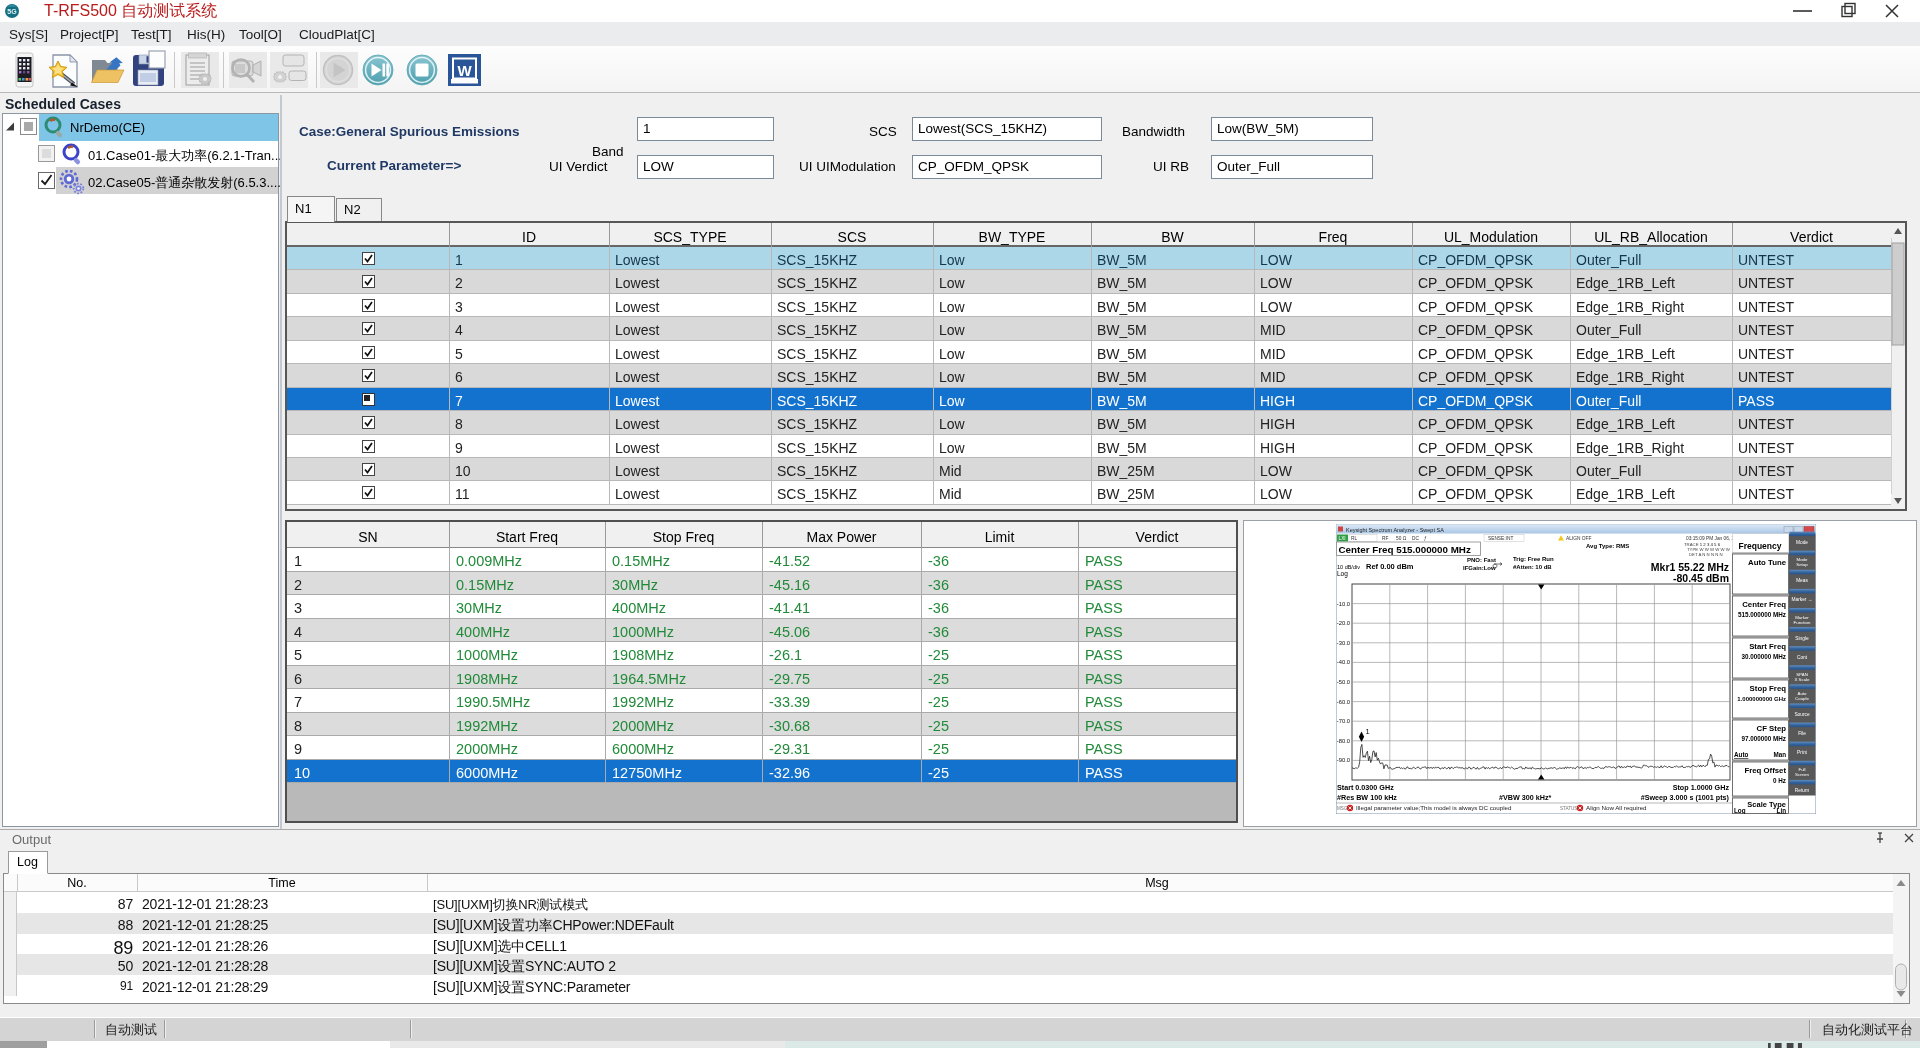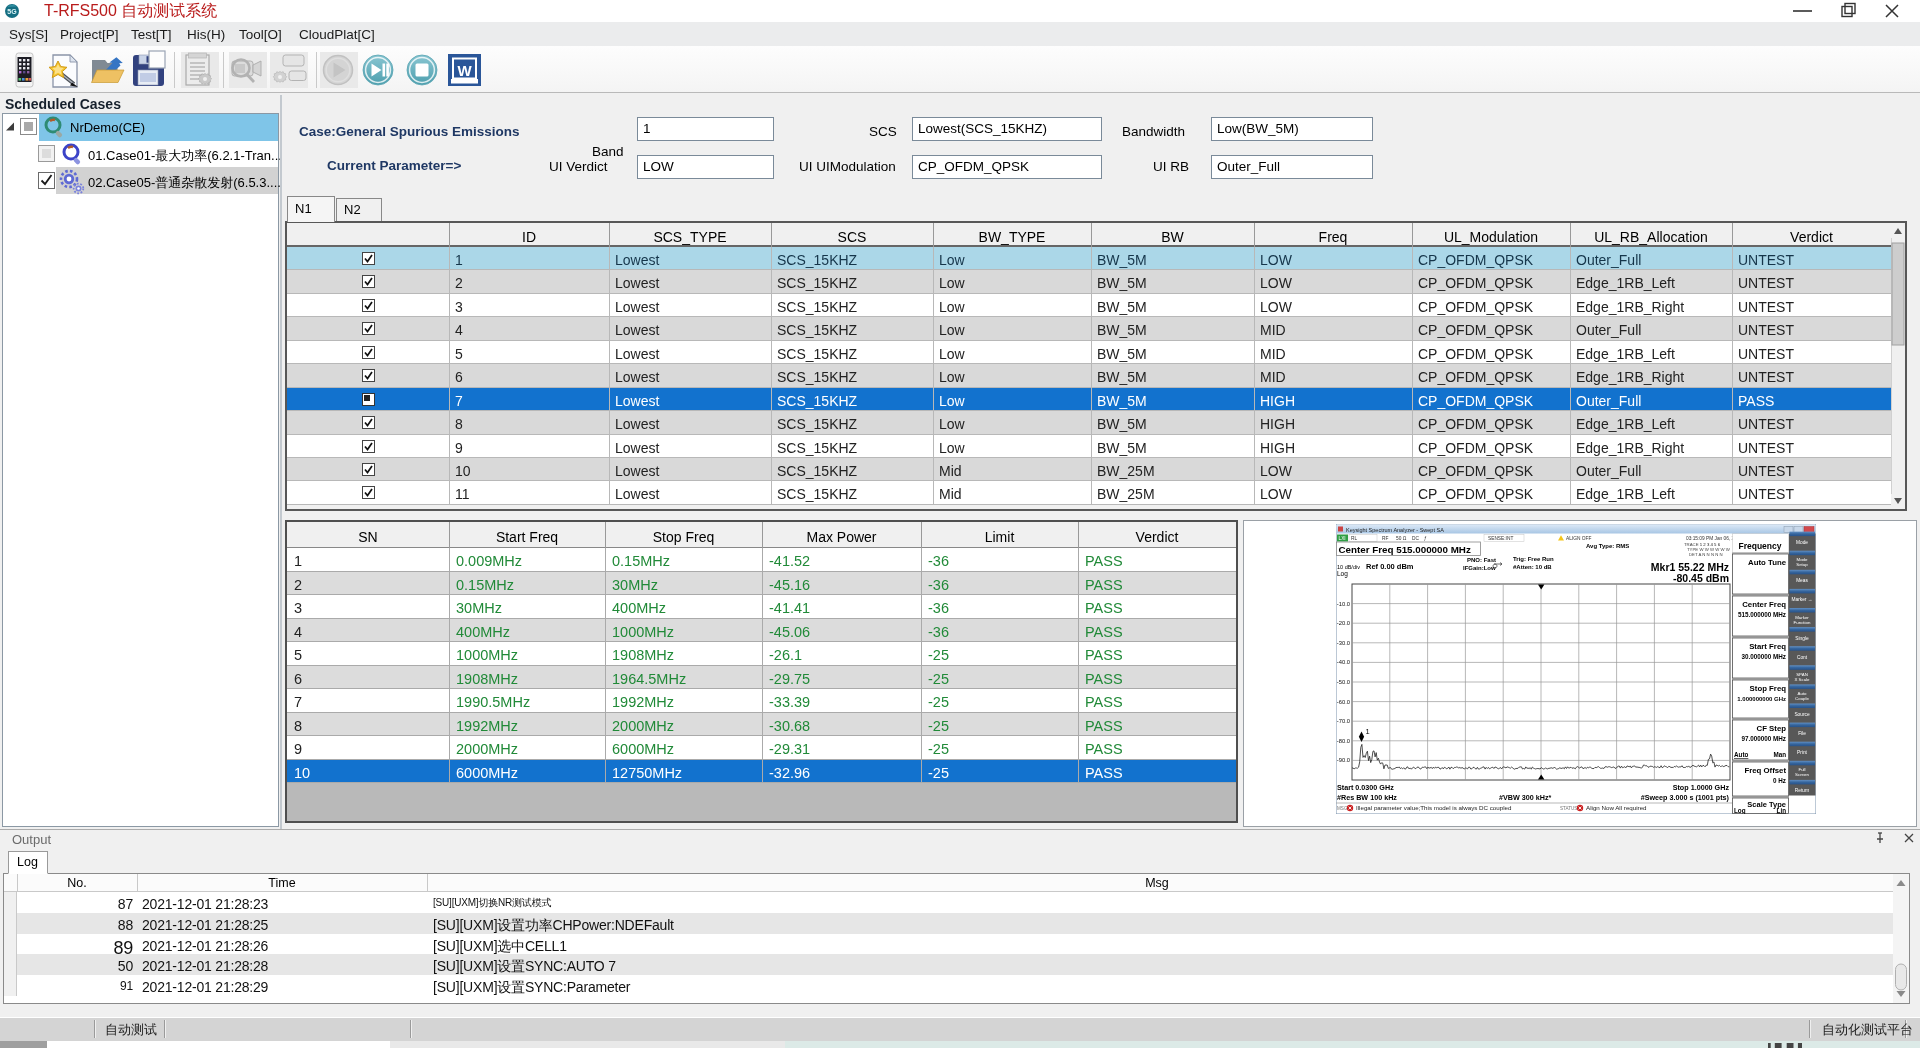--- a/index.html
+++ b/index.html
@@ -812,36 +812,36 @@
 <div class="a tc" style="left:17px;top:876px;width:120px;font-size:12.5px">No.</div>
 <div class="a tc" style="left:137px;top:876px;width:290px;font-size:12.5px">Time</div>
 <div class="a tc" style="left:427px;top:876px;width:1460px;font-size:12.5px">Msg</div>
 <div class="a" style="left:17px;top:874px;width:1px;height:18px;background:#c9c9c9"></div>
 <div class="a" style="left:137px;top:874px;width:1px;height:18px;background:#c9c9c9"></div>
 <div class="a" style="left:427px;top:874px;width:1px;height:18px;background:#c9c9c9"></div>
 <div class="a" style="left:4px;top:892px;width:1889px;height:21px;background:#fff"></div>
 <div class="a" style="left:4px;top:892px;width:13px;height:21px;background:#f0f0f0;border-right:1px solid #c9c9c9"></div>
 <div class="a tr" style="left:37px;top:896px;width:96px;font-size:14px;letter-spacing:-0.2px;color:#111">87</div>
 <div class="a" style="left:142px;top:896px;font-size:14px;letter-spacing:-0.2px;color:#111">2021-12-01 21:28:23</div>
-<div class="a" style="left:433px;top:896px;font-size:10px;letter-spacing:-0.2px;color:#111">[SU][UXM]切换NR测试模式</div>
+<div class="a" style="left:433px;top:896px;font-size:13px;letter-spacing:-0.2px;color:#111">[SU][UXM]切换NR测试模式</div>
 <div class="a" style="left:4px;top:913px;width:1889px;height:21px;background:#e6e6e6"></div>
 <div class="a" style="left:4px;top:913px;width:13px;height:21px;background:#f0f0f0;border-right:1px solid #c9c9c9"></div>
 <div class="a tr" style="left:37px;top:917px;width:96px;font-size:14px;letter-spacing:-0.2px;color:#111">88</div>
 <div class="a" style="left:142px;top:917px;font-size:14px;letter-spacing:-0.2px;color:#111">2021-12-01 21:28:25</div>
 <div class="a" style="left:433px;top:917px;font-size:14px;letter-spacing:-0.2px;color:#111">[SU][UXM]设置功率CHPower:NDEFault</div>
 <div class="a" style="left:4px;top:934px;width:1889px;height:20px;background:#fff"></div>
 <div class="a" style="left:4px;top:934px;width:13px;height:20px;background:#f0f0f0;border-right:1px solid #c9c9c9"></div>
 <div class="a tr" style="left:37px;top:938px;width:96px;font-size:18px;letter-spacing:-0.2px;color:#111">89</div>
 <div class="a" style="left:142px;top:938px;font-size:14px;letter-spacing:-0.2px;color:#111">2021-12-01 21:28:26</div>
 <div class="a" style="left:433px;top:938px;font-size:14px;letter-spacing:-0.2px;color:#111">[SU][UXM]选中CELL1</div>
 <div class="a" style="left:4px;top:954px;width:1889px;height:21px;background:#e6e6e6"></div>
 <div class="a" style="left:4px;top:954px;width:13px;height:21px;background:#f0f0f0;border-right:1px solid #c9c9c9"></div>
 <div class="a tr" style="left:37px;top:958px;width:96px;font-size:14px;letter-spacing:-0.2px;color:#111">50</div>
 <div class="a" style="left:142px;top:958px;font-size:14px;letter-spacing:-0.2px;color:#111">2021-12-01 21:28:28</div>
-<div class="a" style="left:433px;top:958px;font-size:14px;letter-spacing:-0.2px;color:#111">[SU][UXM]设置SYNC:AUTO 7</div>
+<div class="a" style="left:433px;top:958px;font-size:14px;letter-spacing:-0.2px;color:#111">[SU][UXM]设置SYNC:AUTO 2</div>
 <div class="a" style="left:4px;top:975px;width:1889px;height:21px;background:#fff"></div>
 <div class="a" style="left:4px;top:975px;width:13px;height:21px;background:#f0f0f0;border-right:1px solid #c9c9c9"></div>
 <div class="a tr" style="left:37px;top:979px;width:96px;font-size:12px;letter-spacing:-0.2px;color:#111">91</div>
 <div class="a" style="left:142px;top:979px;font-size:14px;letter-spacing:-0.2px;color:#111">2021-12-01 21:28:29</div>
 <div class="a" style="left:433px;top:979px;font-size:14px;letter-spacing:-0.2px;color:#111">[SU][UXM]设置SYNC:Parameter</div>
 <svg class="a" style="left:1893px;top:874px" width="16" height="129" viewBox="0 0 16 129">
 <rect x="0" y="0" width="16" height="129" fill="#f4f4f4"></rect>
 <path d="M8 6 l4.5 6 h-9 z" fill="#8a8a8a"></path>
 <rect x="2.5" y="90" width="11" height="26" rx="5.5" fill="#e8e8e8" stroke="#b0b0b0"></rect>
 <path d="M8 123 l4.5 -6 h-9 z" fill="#8a8a8a"></path>

